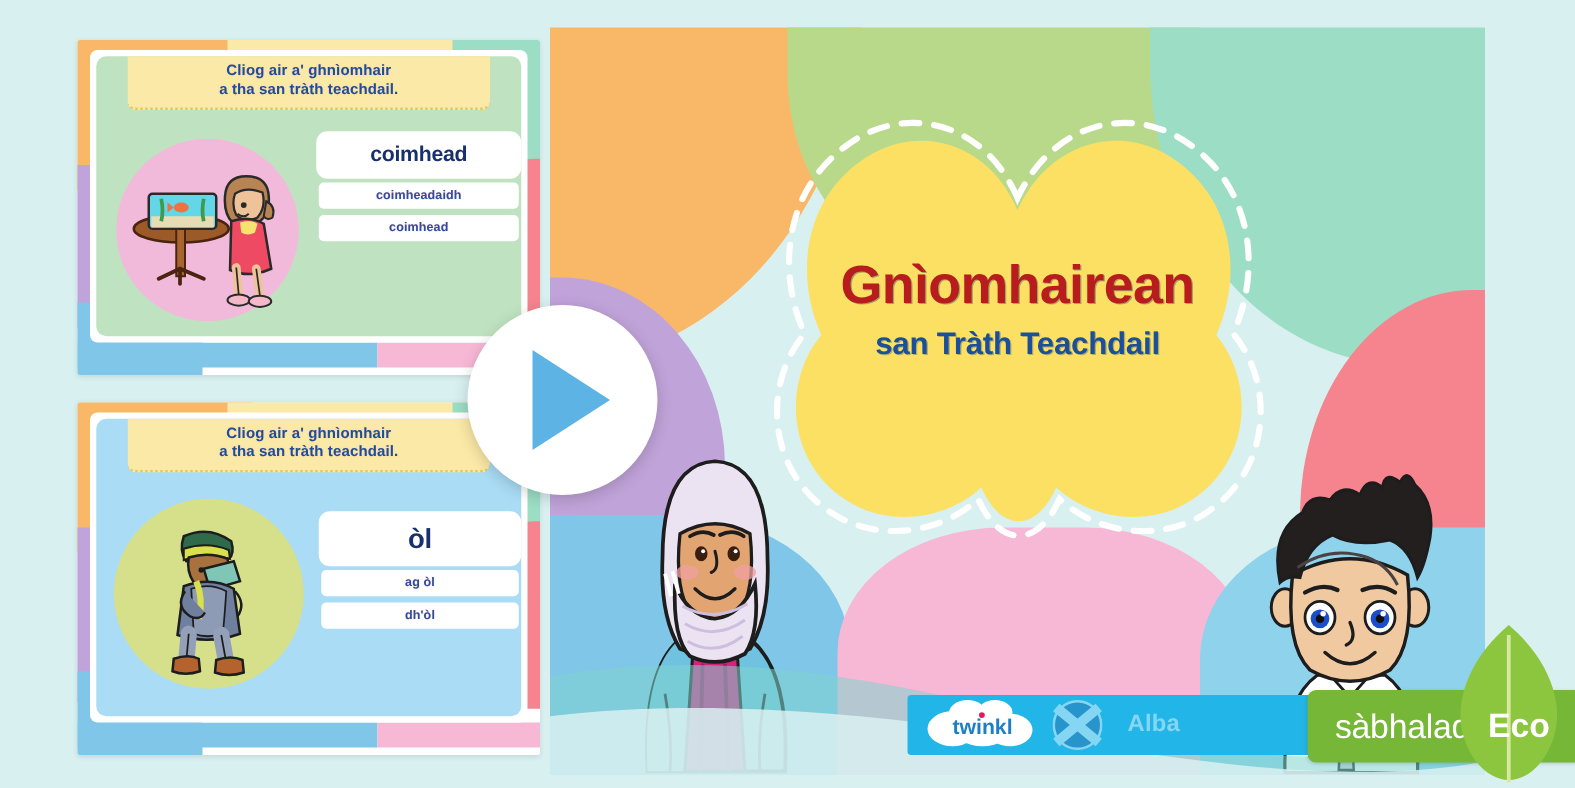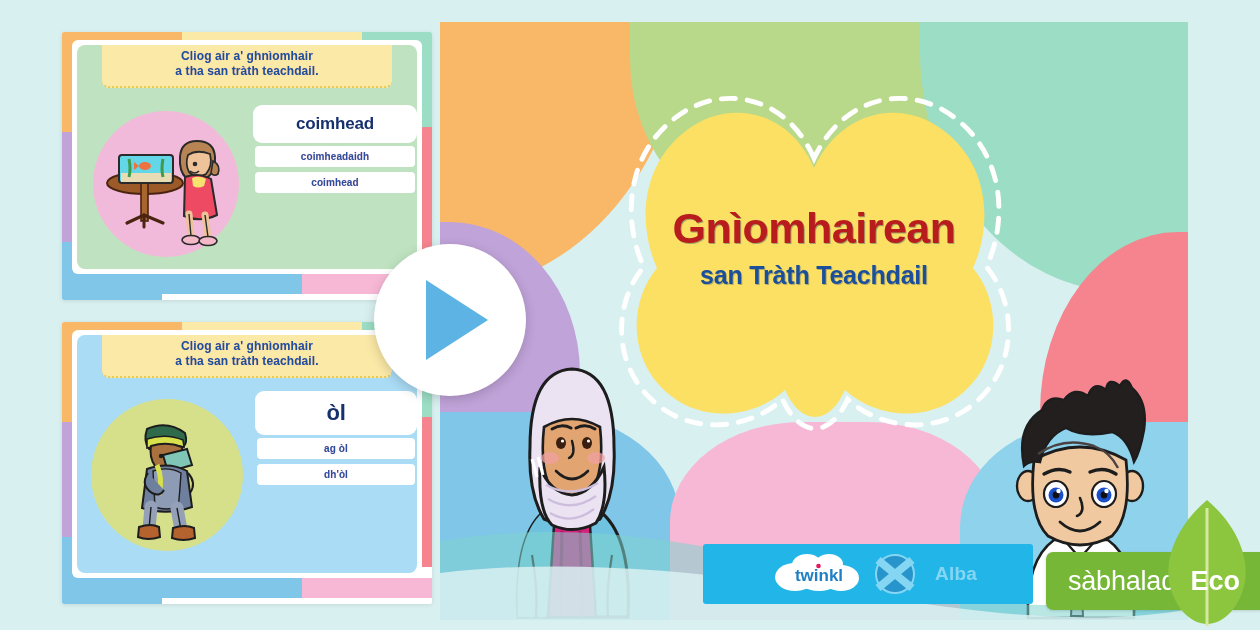--- a/index.html
+++ b/index.html
@@ -210,30 +210,29 @@
   .swash {
     position: absolute;
     left: 0; bottom: 0; width: 100%; height: 175px;
     z-index: 14; pointer-events: none;
   }
   .swash svg { display: block; width: 100%; height: 100%; }
 
   
   .logo-bar {
     position: absolute;
-    left: 263px; bottom: 16px;
-    width: 330px; height: 60px;
+    left: 286px; bottom: 16px;
+    width: 330px; height: 48px;
     background: #22b5e8;
     border-radius: 3px;
     z-index: 18;
     display: flex; align-items: center;
     padding-left: 14px;
     gap: 10px;
     overflow: hidden;
-    justify-content: center;
   }
   .twinkl-logo { position: relative; width: 92px; height: 46px; }
   .twinkl-logo svg { display:block; width:100%; height:100%; }
 
   .alba-logo { display: flex; align-items: center; gap: 20px; opacity: .45; }
   .alba-flag { width: 40px; height: 40px; }
   .alba-flag svg { display:block; width:100%; height:100%; }
   .alba-text { color: #ffffff; font-size: 19px; font-weight: bold; letter-spacing: .2px; }
 
   
@@ -377,21 +376,21 @@
               <path d="M97 74 q9 10 2 20" fill="none" stroke="#1d1d1d" stroke-width="2"></path>
 
               <path d="M60 108 l-2 22 M86 109 l4 22" stroke="#93a0b8" stroke-width="13" stroke-linecap="round"></path>
               <path d="M60 108 l-2 22 M86 109 l4 22" stroke="#1d1d1d" stroke-width="1.4" fill="none"></path>
 
               <path d="M48 128 q12 -4 20 0 l1 10 q-12 4 -22 0 z" fill="#b4622e" stroke="#1d1d1d" stroke-width="2"></path>
               <path d="M82 129 q12 -4 21 0 l1 10 q-12 4 -23 0 z" fill="#b4622e" stroke="#1d1d1d" stroke-width="2"></path>
             </svg>
           </div>
 
-          <div class="mini-words" style="left:180px; top:58px; width:158px;">
+          <div class="mini-words" style="left:180px; top:76px; width:158px;">
             <div class="word-main wavy" style="font-size:22px;">òl</div>
             <div class="word-opt">ag òl</div>
             <div class="word-opt">dh'òl</div>
           </div>
 
         </div>
         <div class="mini-tag"></div>
       </div>
     </div>
 

